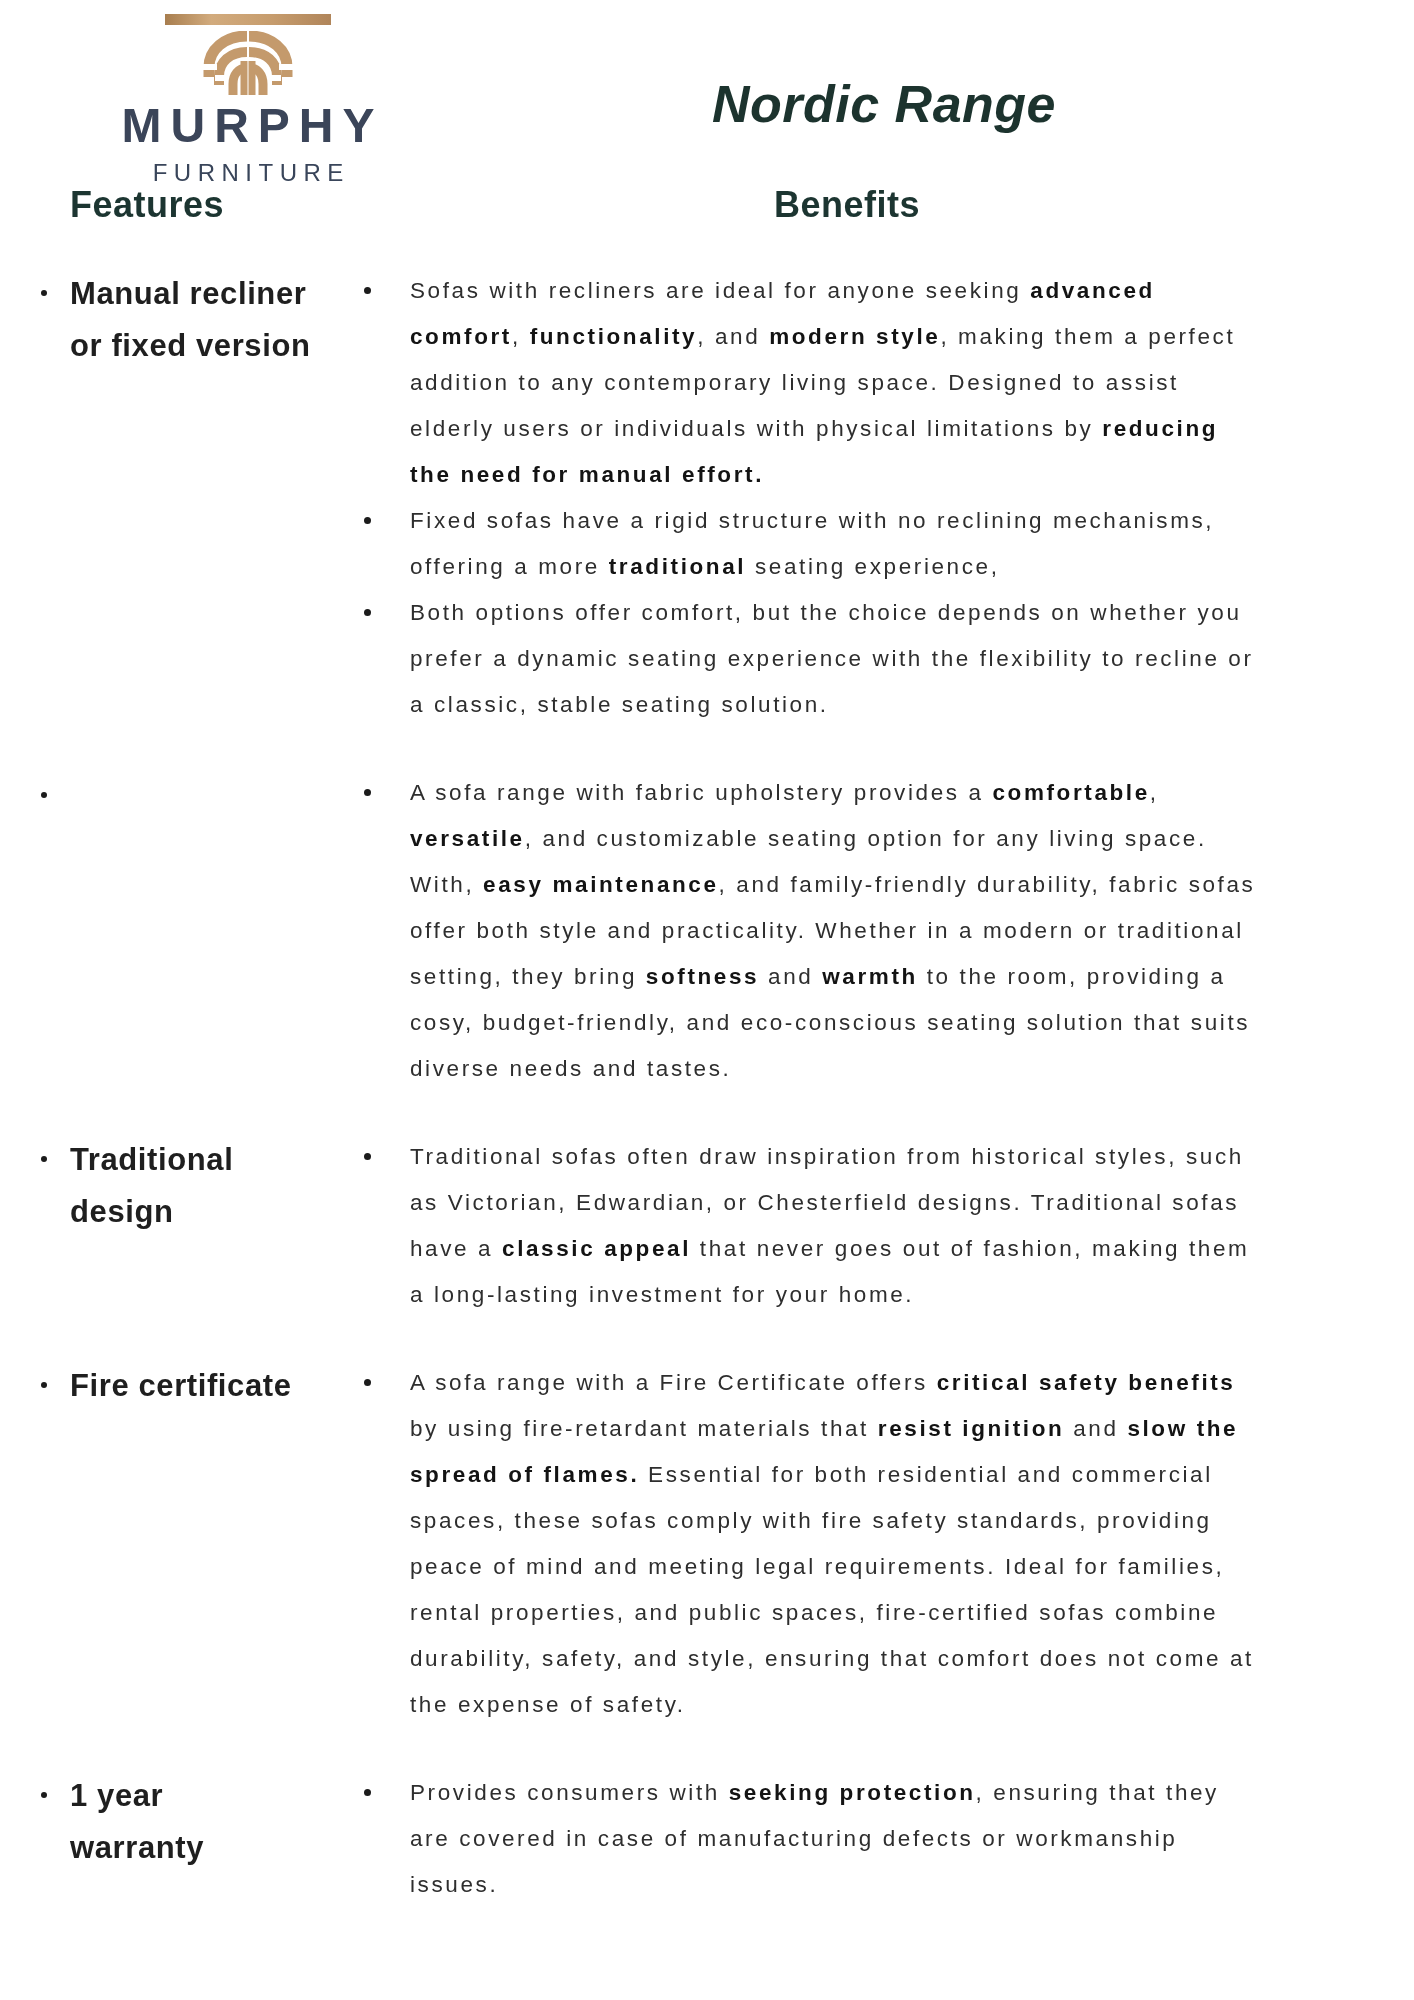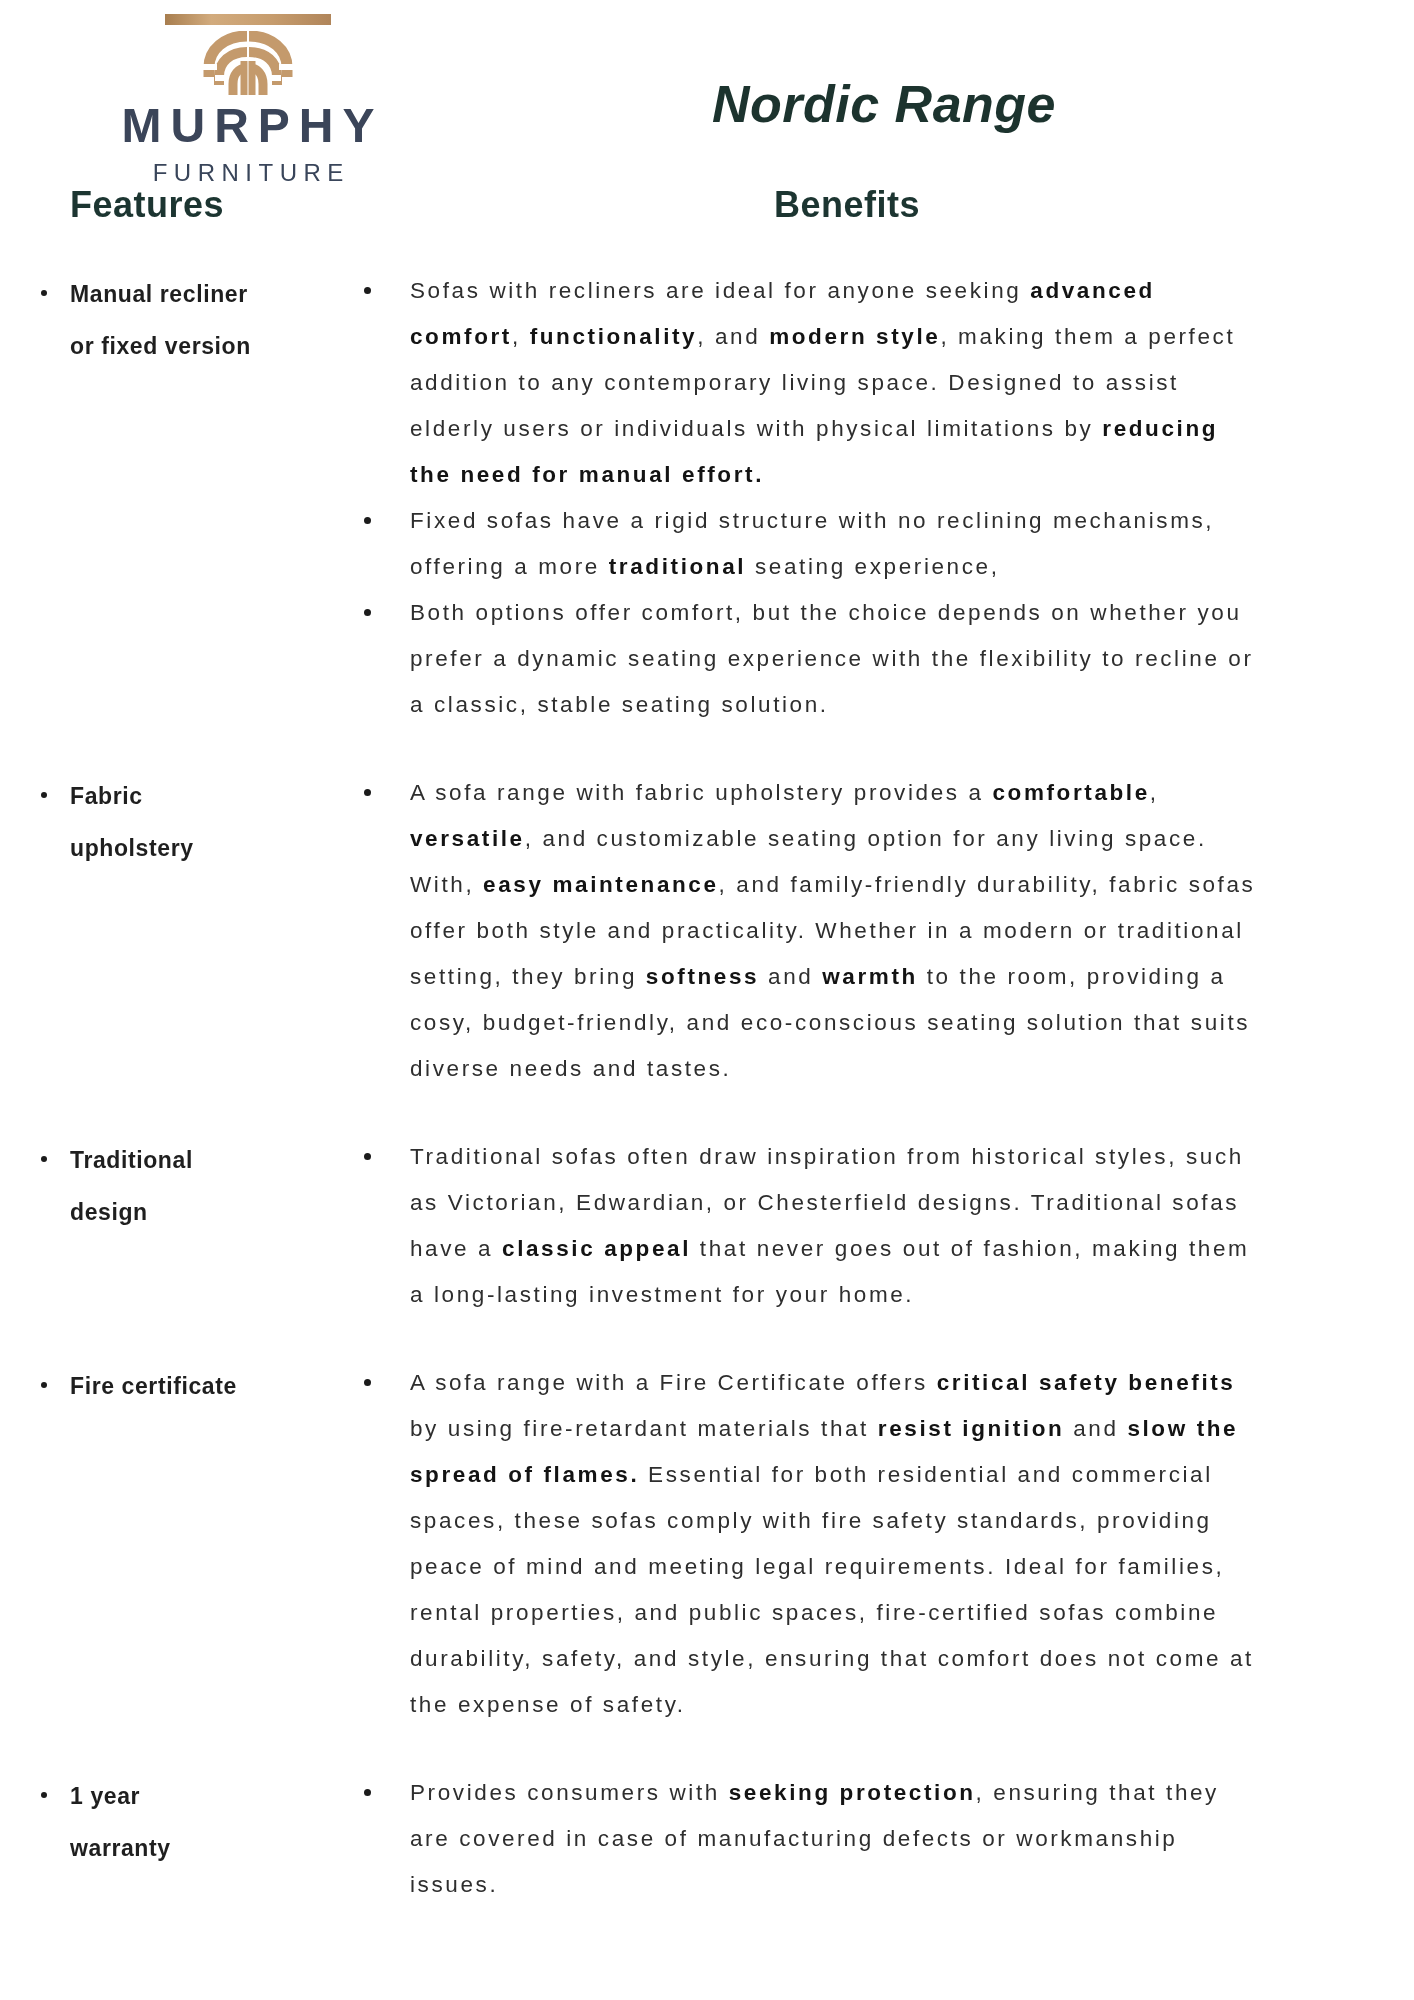--- a/index.html
+++ b/index.html
@@ -40,21 +40,21 @@
   }
   .feat-head{left:66px;}
   .ben-head{left:843px;transform:translateX(-50%);}
   
   .sections{position:absolute;top:268px;left:0;width:1414px;}
   .row{display:flex;align-items:flex-start;margin-bottom:42px;}
   .feat-cell{flex:none;width:363px;padding-left:40px;box-sizing:border-box;}
   .ben-cell{flex:none;width:900px;}
   .f-item{display:flex;}
   .f-text{
-    font-size:23px;font-weight:700;color:#1f1f1f;
+    font-size:31px;font-weight:700;color:#1f1f1f;
     line-height:52px;letter-spacing:0.6px;
   }
   .b-item{display:flex;gap:16px;}
   .b-item p{
     margin:0;flex:1;
     font-size:22.5px;font-weight:400;color:#2e2e2e;
     line-height:46px;letter-spacing:2.6px;
   }
   .b-item .bold{font-weight:700;color:#131313;}
   .bullet{flex:none;position:relative;}
@@ -124,24 +124,20 @@
           <div class="b-item">
             <span class="bullet b-bullet"></span>
             <p class="b-text"><span class="plain">Both options offer comfort, but the choice depends on whether you prefer a dynamic seating experience with the flexibility to recline or a classic, stable seating solution.</span></p>
           </div>
         </div>
       </div>
       <div class="row">
         <div class="feat-cell">
           <div class="f-item">
             <span class="bullet f-bullet"></span>
-            <div class="f-text">
-              <div class="f-line">Fabric</div>
-              <div class="f-line">upholstery</div>
-            </div>
           </div>
         </div>
         <div class="ben-cell">
           <div class="b-item">
             <span class="bullet b-bullet"></span>
             <p class="b-text"><span class="plain">A sofa range with fabric upholstery provides a </span><span class="bold">comfortable</span><span class="plain">, </span><span class="bold">versatile</span><span class="plain">, and customizable seating option for any living space. With, </span><span class="bold">easy maintenance</span><span class="plain">, and family-friendly durability, fabric sofas offer both style and practicality. Whether in a modern or traditional setting, they bring </span><span class="bold">softness</span><span class="plain"> and </span><span class="bold">warmth</span><span class="plain"> to the room, providing a cosy, budget-friendly, and eco-conscious seating solution that suits diverse needs and tastes.</span></p>
           </div>
         </div>
       </div>
       <div class="row">

